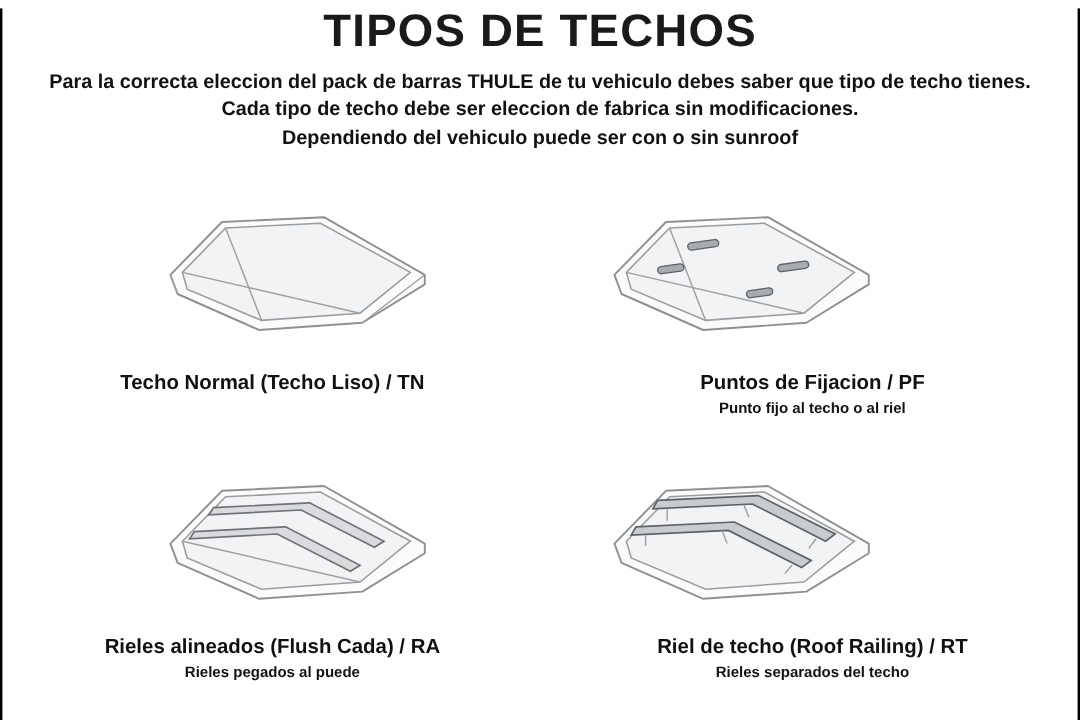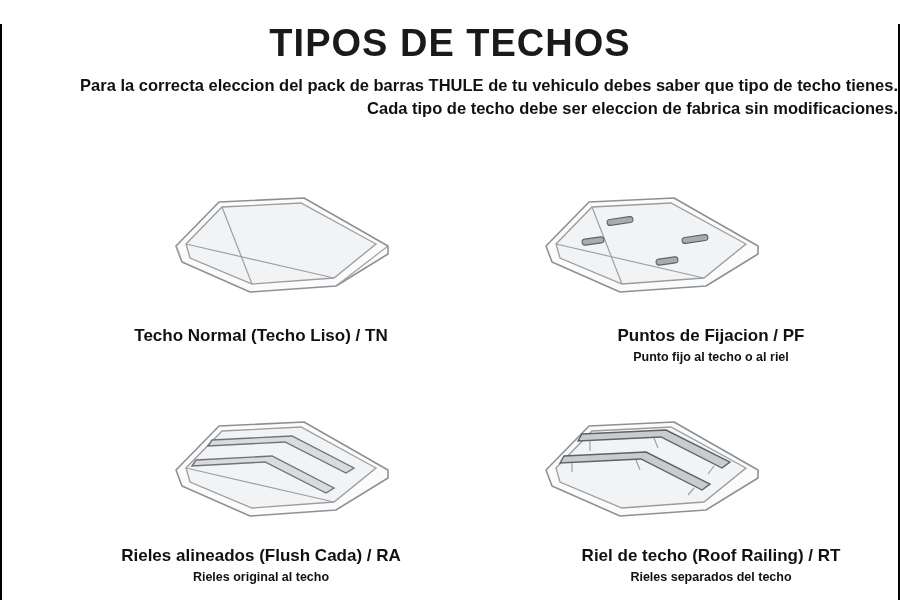--- a/index.html
+++ b/index.html
@@ -20,45 +20,44 @@
     height: 600px;
     box-sizing: border-box;
     border-left: 2px solid #000;
     border-right: 2px solid #000;
   }
   .title {
     text-align: center;
     font-size: 38px;
     font-weight: bold;
     letter-spacing: 1px;
-    margin-top: 24px;
+    margin-top: 7px;
     line-height: 1.05;
   }
   .subtitle-block {
-    text-align: right;
+    text-align: center;
     margin-top: 10px;
   }
   .subtitle-line {
     font-size: 16.5px;
     font-weight: bold;
     line-height: 1.42;
     color: #111;
   }
   .grid {
     position: absolute;
     top: 150px;
     left: 0;
     width: 900px;
     height: 440px;
   }
   .cell {
     position: absolute;
     width: 450px;
     height: 220px;
-    padding-left: 34px;
   }
   .cell.c00 { left: 0px;   top: 0px; }
   .cell.c01 { left: 450px; top: 0px; }
   .cell.c10 { left: 0px;   top: 220px; }
   .cell.c11 { left: 450px; top: 220px; }
 
   .art {
     position: relative;
     width: 450px;
     height: 150px;
@@ -117,20 +116,21 @@
 </head>
 <body>
 
 <div class="page">
 
   <div class="title">TIPOS DE TECHOS</div>
 
   <div class="subtitle-block">
     <div class="subtitle-line">Para la correcta eleccion del pack de barras THULE de tu vehiculo debes saber que tipo de techo tienes.</div>
     <div class="subtitle-line">Cada tipo de techo debe ser eleccion de fabrica sin modificaciones.</div>
+    <div class="subtitle-line">Dependiendo del vehiculo puede ser con o sin sunroof</div>
   </div>
 
   <div class="grid">
 
     <div class="cell c00">
       <div class="art">
         <svg viewBox="0 0 450 150" xmlns="http://www.w3.org/2000/svg">
           <path class="roof-outline" d="M140 72 L183 28 L268 24 L352 72 L352 80 L300 112 L214 118 L146 88 Z"></path>
           <path class="roof-panel" d="M150 70 L186 33 L265 29 L340 70 L298 104 L216 110 L154 84 Z"></path>
           <path class="thin" d="M150 70 L298 104"></path>
@@ -164,21 +164,21 @@
       <div class="art">
         <svg viewBox="0 0 450 150" xmlns="http://www.w3.org/2000/svg">
           <path class="roof-outline" d="M140 76 L183 32 L268 28 L352 76 L352 84 L300 116 L214 122 L146 92 Z"></path>
           <path class="roof-panel" d="M150 74 L186 37 L265 33 L340 74 L298 108 L216 114 L154 88 Z"></path>
           <path class="rail" d="M176 46 L256 42 L318 74 L310 79 L249 48 L172 52 Z"></path>
           <path class="rail" d="M160 66 L236 62 L298 94 L290 99 L229 68 L156 72 Z"></path>
           <path class="thin" d="M150 74 L298 108"></path>
         </svg>
       </div>
       <div class="caption">Rieles alineados (Flush Cada) / RA</div>
-      <div class="subcaption">Rieles original al techo</div>
+      <div class="subcaption">Rieles pegados al puede</div>
     </div>
 
     <div class="cell c11">
       <div class="art">
         <svg viewBox="0 0 450 150" xmlns="http://www.w3.org/2000/svg">
           <path class="roof-outline" d="M60 76 L103 32 L188 28 L272 76 L272 84 L220 116 L134 122 L66 92 Z"></path>
           <path class="roof-panel" d="M70 74 L106 37 L185 33 L260 74 L218 108 L136 114 L74 88 Z"></path>
           <path class="rail-dark" d="M96 40 L180 36 L244 68 L236 74 L175 43 L92 47 Z"></path>
           <path class="thin" d="M104 47 L104 57"></path>
           <path class="thin" d="M168 44 L172 54"></path>

